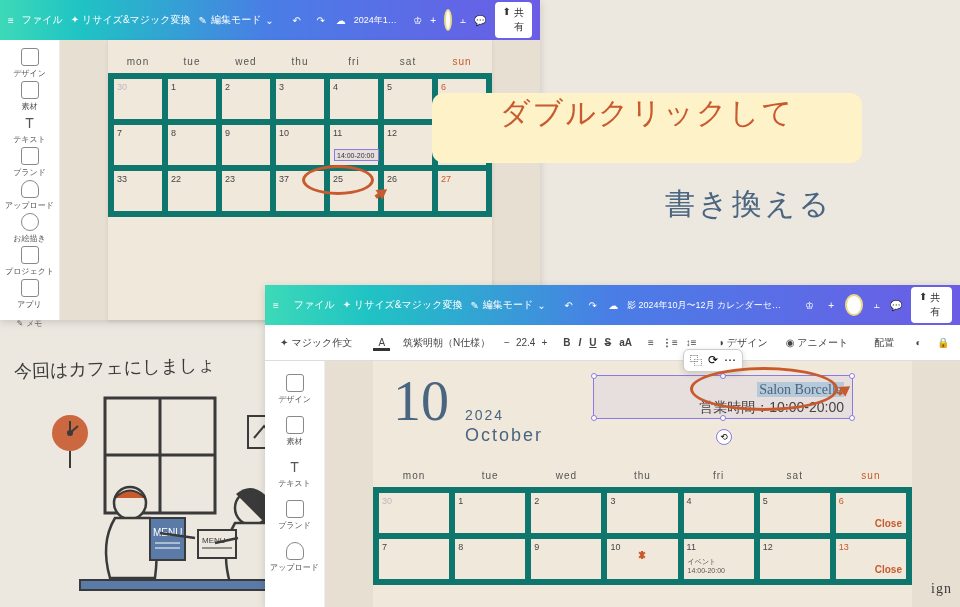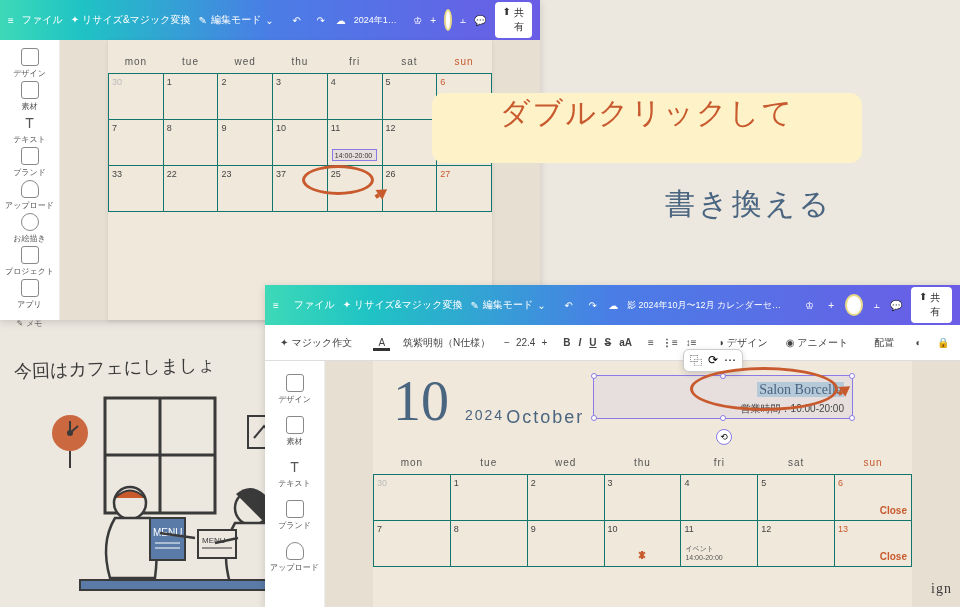--- a/index.html
+++ b/index.html
@@ -24,26 +24,26 @@
 .sb-item{width:50px;height:40px;display:flex;flex-direction:column;align-items:center;justify-content:center;font-size:8px;color:#555;gap:2px}
 .sb-icon{width:18px;height:18px;border:1.5px solid #888;border-radius:3px}
 .sb-icon.circle{border-radius:50%}
 .sb-icon.cloud{border-radius:50% 50% 4px 4px}
 .sb-sep{width:40px;height:1px;background:#ddd;margin:2px 0}
 .sb-note{width:50px;font-size:8px;color:#666;display:flex;align-items:center;gap:3px;justify-content:center}
 .cal-area{position:absolute;left:60px;top:40px;right:0;bottom:0;background:#e8dfd3;padding:0}
 .cal-page{background:#f0e8db;position:absolute;left:48px;top:0;right:48px;bottom:0;box-shadow:0 1px 4px rgba(0,0,0,0.1)}
 .cal-header{display:flex;align-items:baseline;padding:8px 20px;gap:16px}
 .cal-num{font-size:56px;color:#4a6580;font-family:Georgia,serif;font-weight:300}
-.cal-my{display:flex;flex-direction:row;gap:2px;color:#4a6580}
+.cal-my{display:flex;flex-direction:column;gap:2px;color:#4a6580}
 .cal-year{font-size:14px;letter-spacing:2px}
 .cal-month{font-size:18px;letter-spacing:2px}
 .cal-grid{width:100%;border-collapse:collapse}
 .cal-grid th{font-size:10px;color:#555;font-weight:400;padding:6px 0;text-align:center;letter-spacing:1px}
-.cal-grid td{border:1px solid #0f766e;height:46px;width:14.28%;position:relative;vertical-align:top;padding:3px;font-size:9px;color:#444}
+.cal-grid td{border:6px solid #0f766e;height:46px;width:14.28%;position:relative;vertical-align:top;padding:3px;font-size:9px;color:#444}
 .cal-grid td.other{color:#bbb}
 .cal-grid td.sun .dn{color:#c85a2e}
 .cal-grid .close{color:#c85a2e;font-weight:600;font-size:10px;position:absolute;bottom:4px;right:4px}
 .event-box{position:absolute;bottom:4px;left:4px;font-size:7px;color:#555;line-height:1.2}
 .sel-box{position:absolute;border:1px solid #8b7ae6;background:rgba(180,170,240,0.15)}
 .sel-handle{position:absolute;width:6px;height:6px;background:#fff;border:1px solid #8b7ae6;border-radius:50%}
 .circled{position:absolute;border:3px solid #c85a2e;border-radius:50%;pointer-events:none}
 .arrow{position:absolute;width:0;height:0;border-left:10px solid #c85a2e;border-top:6px solid transparent;border-bottom:6px solid transparent;transform:rotate(-35deg)}
 .arrow::before{content:"";position:absolute;left:-14px;top:-2px;width:4px;height:4px;background:#c85a2e}
 .bubble{position:absolute;left:432px;top:93px;width:430px;height:70px;background:#fef2c9;border-radius:12px;display:flex;align-items:flex-start;justify-content:center}
@@ -54,21 +54,21 @@
 .fmt-bar{position:absolute;left:0;right:0;top:40px;height:36px;background:#fff;border-bottom:1px solid #ddd;display:flex;align-items:center;padding:0 10px;gap:8px;font-size:10px;color:#444}
 .fmt-item{display:flex;align-items:center;gap:3px;padding:3px 5px;white-space:nowrap}
 .fmt-sep{width:1px;height:18px;background:#ddd}
 .fmt-font{min-width:90px}
 .fmt-size{display:flex;align-items:center;gap:2px}
 .fmt-btn{width:16px;text-align:center;font-weight:600}
 .float-toolbar{position:absolute;background:#fff;border:1px solid #ccc;border-radius:6px;padding:3px 6px;display:flex;gap:6px;font-size:12px;box-shadow:0 2px 6px rgba(0,0,0,0.15)}
 .rotate-handle{position:absolute;width:16px;height:16px;background:#fff;border:1px solid #8b7ae6;border-radius:50%;display:flex;align-items:center;justify-content:center;font-size:9px}
 .salon-text{color:#4a6580;font-size:14px;font-family:Georgia,serif}
 .salon-highlight{background:#b5c9d8;padding:0 2px}
-.hours-text{color:#444;font-size:10px}
+.hours-text{color:#444;font-size:14px}
 .ign{position:absolute;right:8px;bottom:10px;color:#3a3a3a;font-size:14px;font-family:Georgia,serif;letter-spacing:1px}
 .cal2-area{position:absolute;left:60px;top:76px;right:0;bottom:0;background:#e8dfd3}
 .cal2-page{background:#f0e8db;position:absolute;left:48px;top:0;right:48px;bottom:0}
 .burst{position:absolute;width:18px;height:18px}
 .burst::before,.burst::after{content:"";position:absolute;background:#c85a2e;width:2px;height:8px;left:8px;top:0}
 .burst::after{transform:rotate(45deg)}
 .burst span{position:absolute;background:#c85a2e;width:2px;height:8px;left:8px;top:0;transform:rotate(-45deg)}
 </style>
 </head>
 <body>

